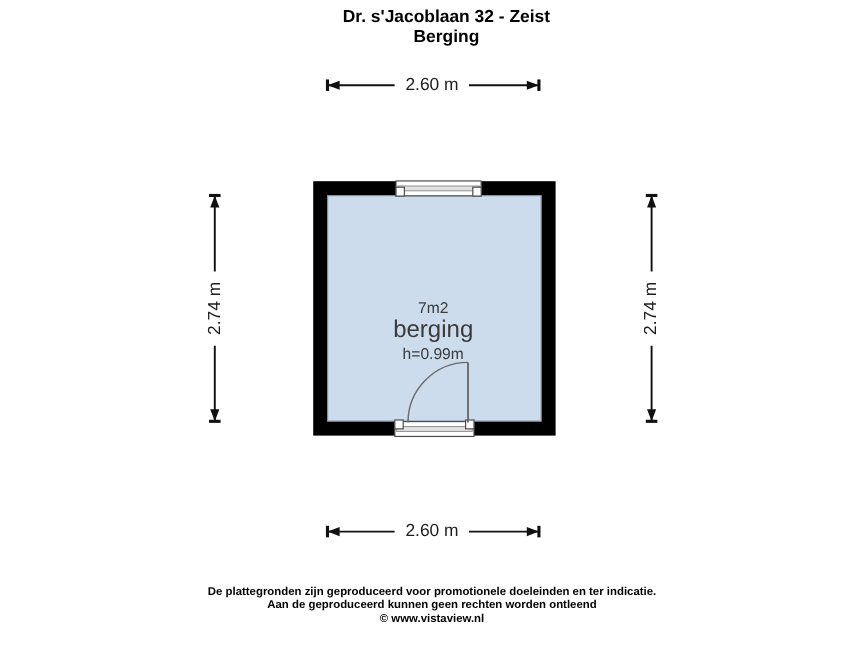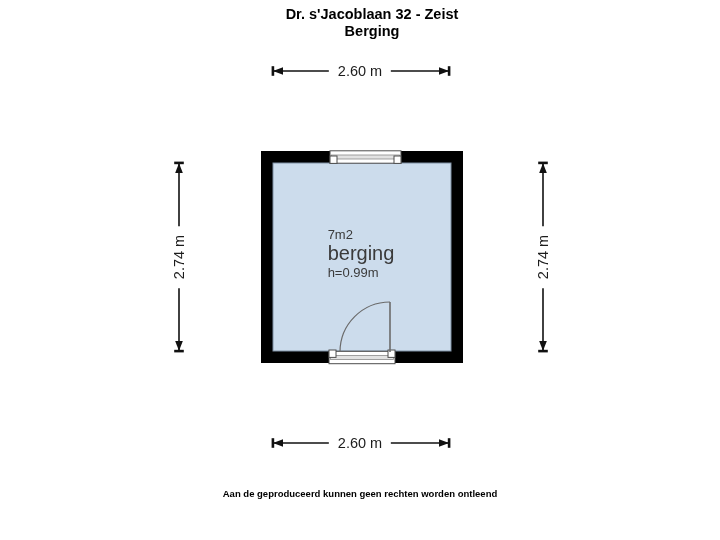--- a/index.html
+++ b/index.html
@@ -31,22 +31,22 @@
     font-size:14.5px; color:#1c1c1c; white-space:nowrap; line-height:18px;
   }
   .dim-label.rot { transform:translate(-50%,-50%) rotate(-90deg); }
   .dim-top    { left:360px; top:71px; }
   .dim-bottom { left:360px; top:443px; }
   .dim-left   { left:179px; top:257px; }
   .dim-right  { left:543px; top:257px; }
 
   
   .room-info {
-    position:absolute; left:361px; top:254px; transform:translate(-50%,-50%);
-    text-align:left; color: var(--room-text, #3a3a3a); white-space:nowrap;
+    position:absolute; left:361px; top:276px; transform:translate(-50%,-50%);
+    text-align:center; color: var(--room-text, #3a3a3a); white-space:nowrap;
   }
   .room-area   { font-size:13px; line-height:15px; }
   .room-name   { font-size:20px; line-height:23px; }
   .room-height { font-size:13px; line-height:16px; }
 
   
   .footer-block { position:absolute; top:488px; left:0; width:100%; text-align:center; }
   .footer-line  { font-size:9.5px; font-weight:bold; line-height:11px; color:#000; }
 </style>
 </head>
@@ -118,16 +118,18 @@
   <div class="dim-label rot dim-left">2.74 m</div>
   <div class="dim-label rot dim-right">2.74 m</div>
 
   <div class="room-info">
     <div class="room-area">7m2</div>
     <div class="room-name">berging</div>
     <div class="room-height">h=0.99m</div>
   </div>
 
   <div class="footer-block">
+    <div class="footer-line">De plattegronden zijn geproduceerd voor promotionele doeleinden en ter indicatie.</div>
     <div class="footer-line">Aan de geproduceerd kunnen geen rechten worden ontleend</div>
+    <div class="footer-line">© www.vistaview.nl</div>
   </div>
 
 </div>
 
 </body></html>

